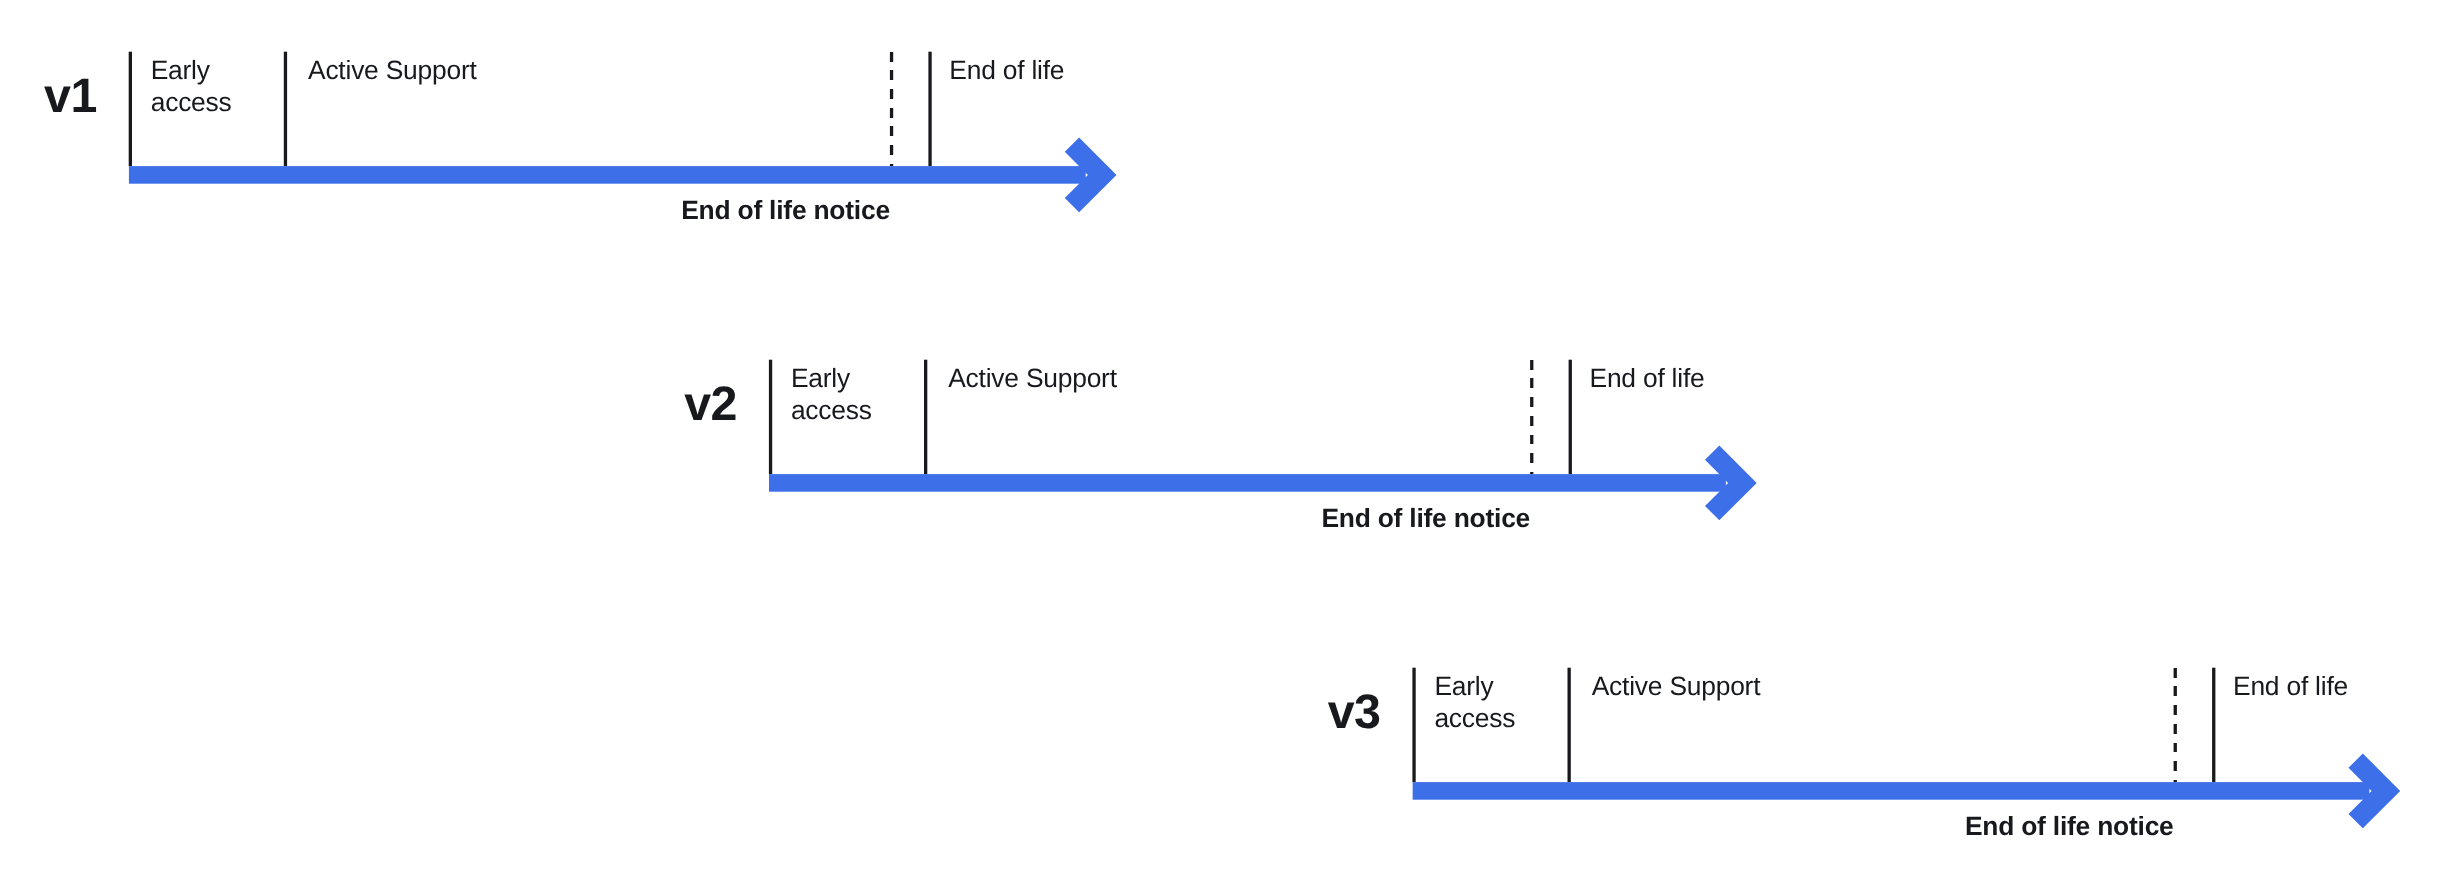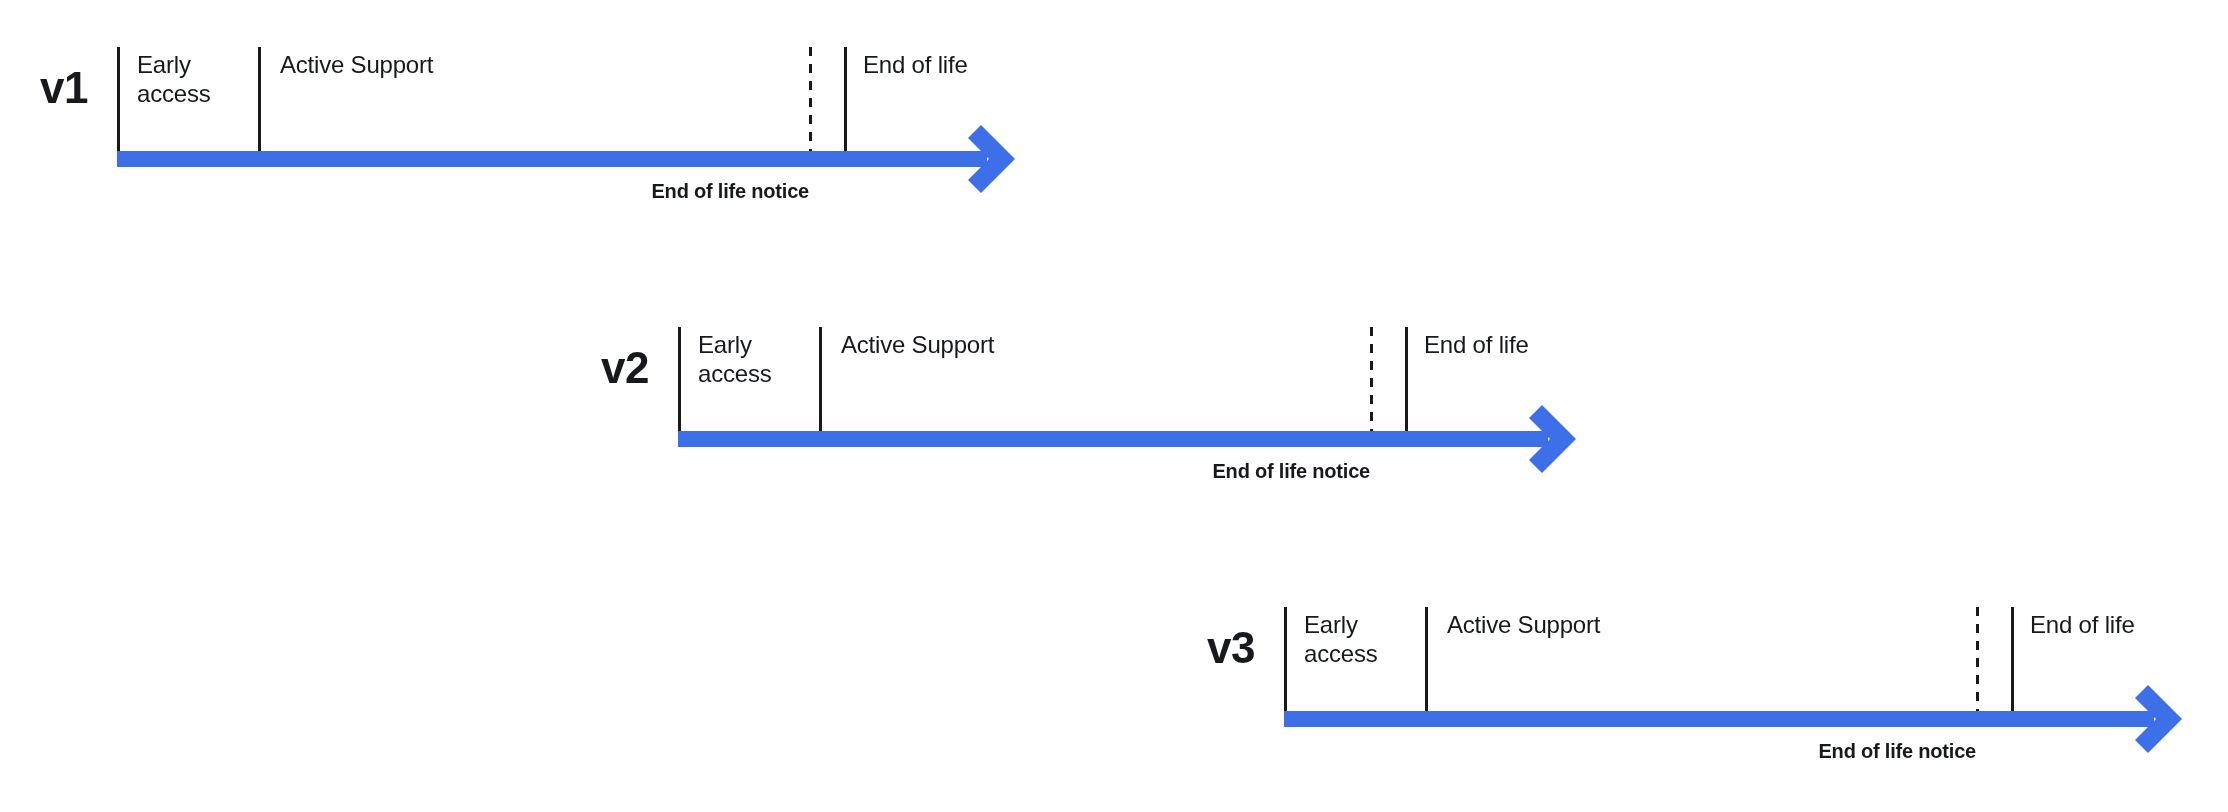--- a/index.html
+++ b/index.html
@@ -15,21 +15,21 @@
     font-family: "Liberation Sans", "DejaVu Sans", sans-serif;
     color: #17191d;
   }
   .timeline-row {
     position: absolute;
     width: 1080px;
     height: 175px;
     padding-left: 45px;
   }
   .row-v1 { left: 0px;    top: 47px;  }
-  .row-v2 { left: 561px;  top: 327px; }
+  .row-v2 { left: 582px;  top: 327px; }
   .row-v3 { left: 1167px; top: 607px; }
 
   .version-label {
     position: absolute;
     left: 0;
     top: 18px;
     width: 88px;
     text-align: right;
     font-size: 44px;
     font-weight: 700;
@@ -83,21 +83,21 @@
     top: 72px;
     width: 905px;
     height: 80px;
   }
   .notice-label {
     position: absolute;
     left: 409px;
     top: 130px;
     width: 400px;
     text-align: right;
-    font-size: 20px;
+    font-size: 24px;
     font-weight: 700;
     line-height: 29px;
     letter-spacing: -0.2px;
     white-space: nowrap;
   }
 </style>
 </head>
 <body>
 
 <div class="timeline-row row-v1">

